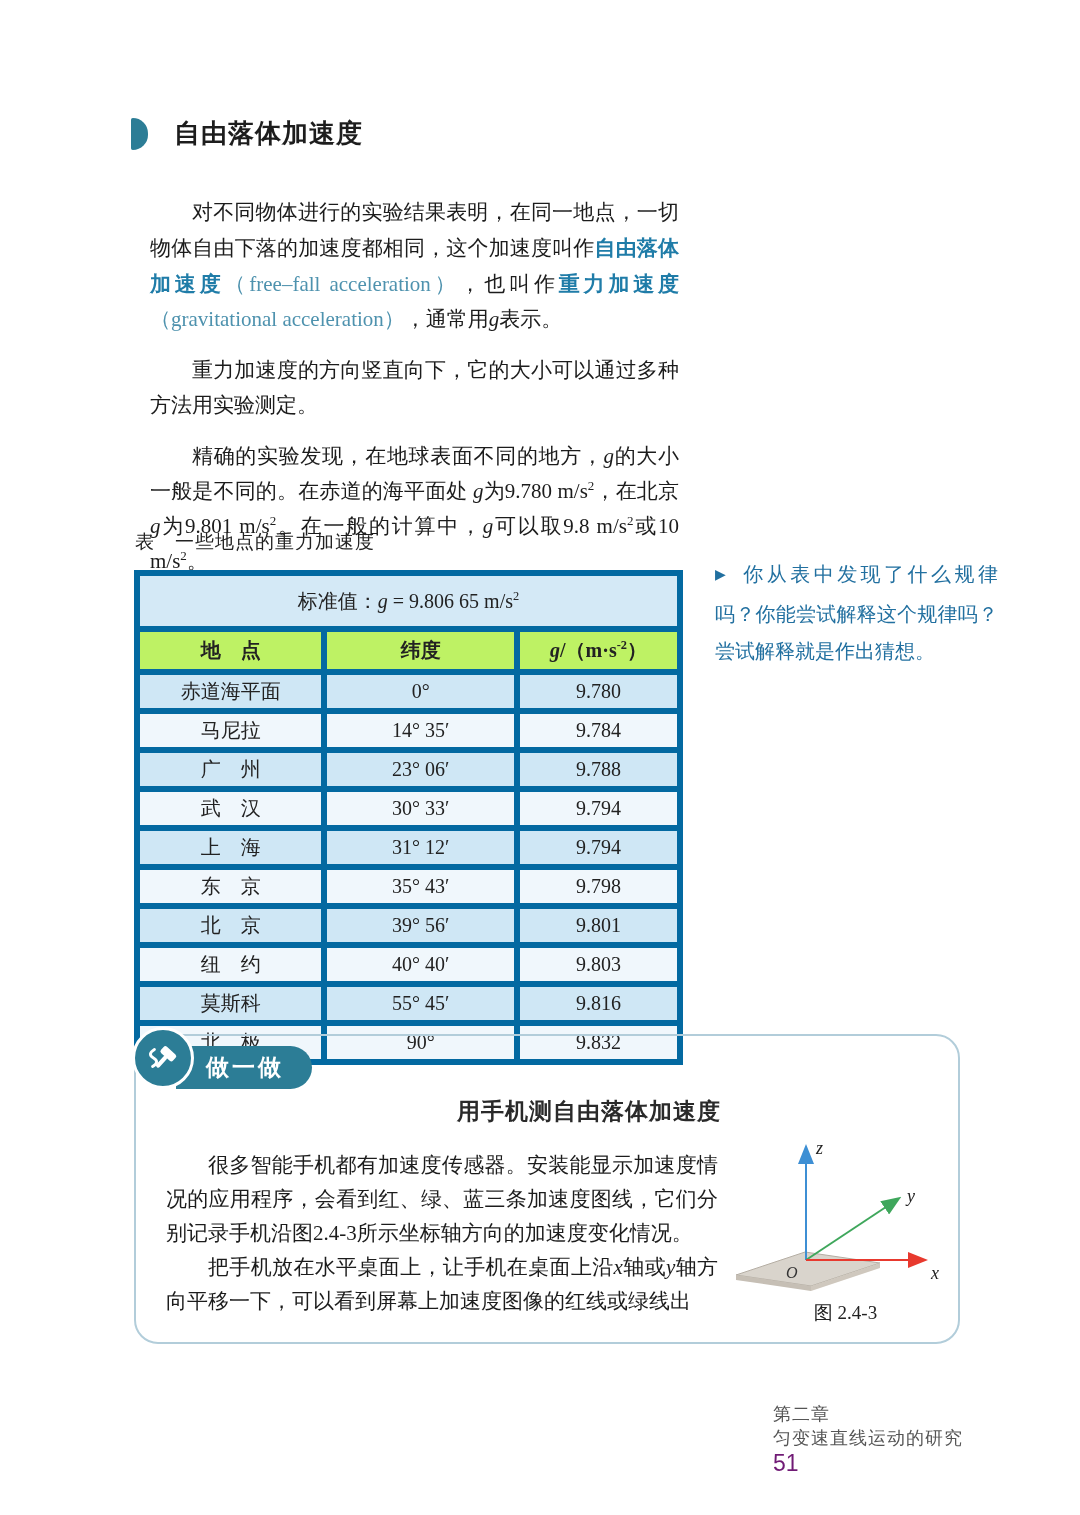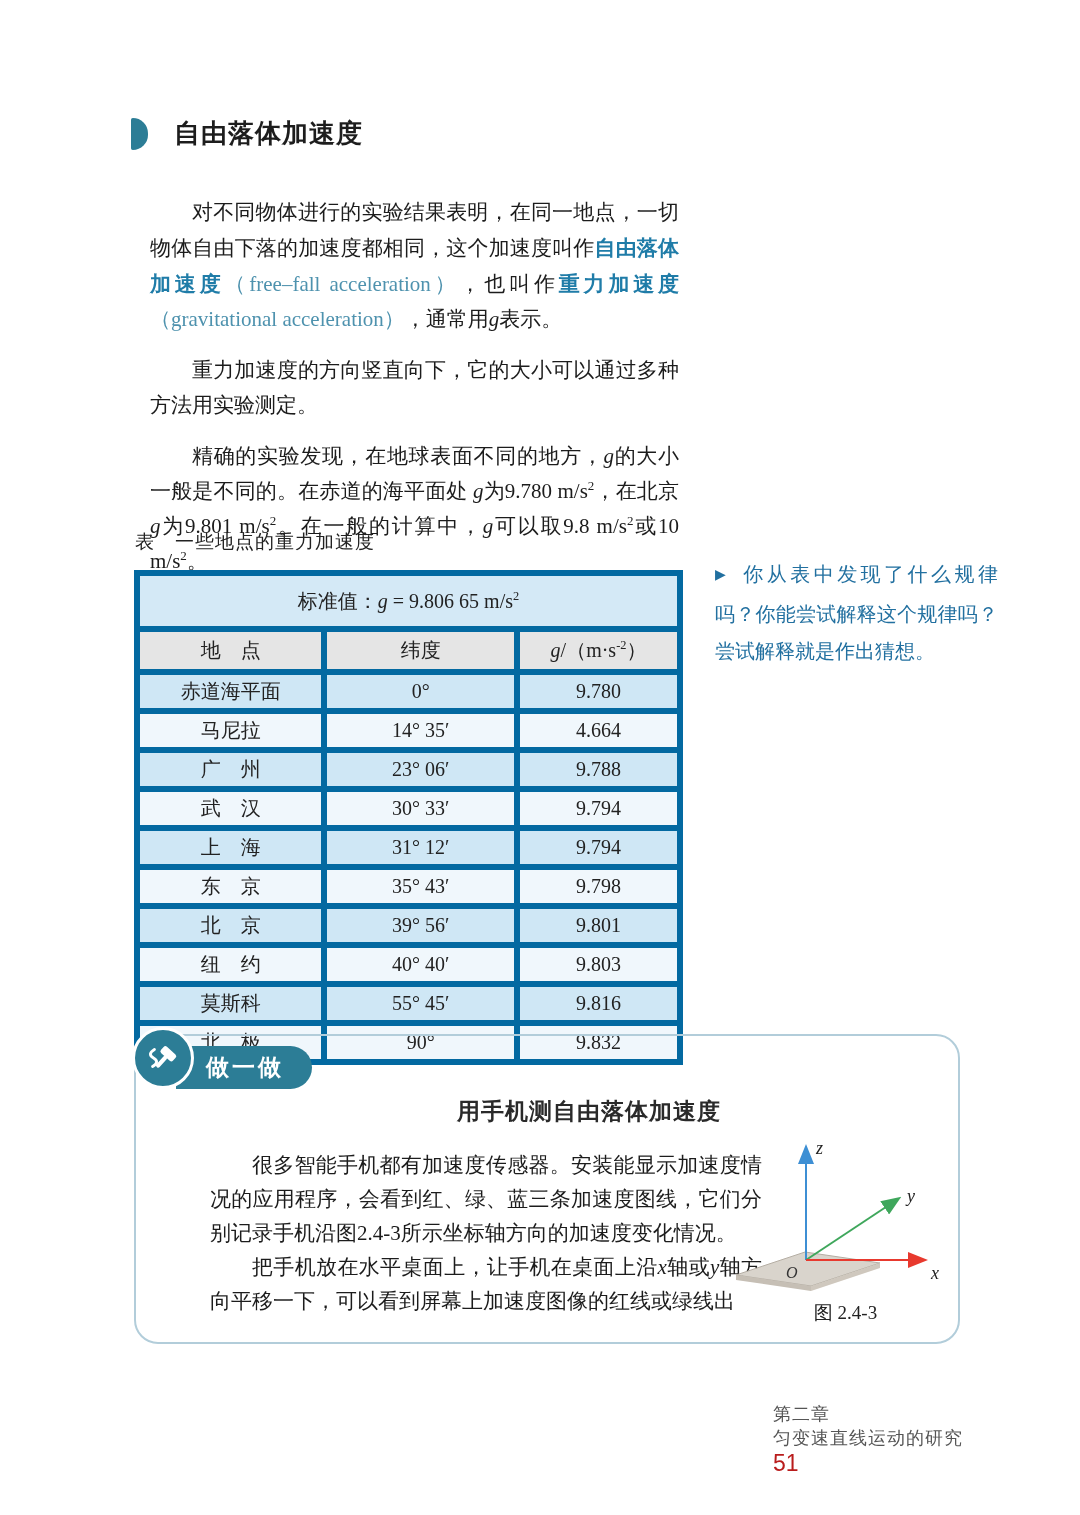--- a/index.html
+++ b/index.html
@@ -20,49 +20,49 @@
   .seg-term{font-family:"Liberation Sans","DejaVu Sans",sans-serif;font-weight:bold;color:#1f7ca8;}
   .seg-en{color:#4e92ae;}
   .seg-i{font-style:italic;}
   sup{font-size:0.62em;line-height:0;}
   
   .tbl-caption{position:absolute;left:131px;top:529px;font-size:19px;color:#222;letter-spacing:1px;}
   table.gtable{position:absolute;left:130px;top:570px;width:549px;border-collapse:collapse;table-layout:fixed;}
   table.gtable td,table.gtable th{border:6px solid #0369a1;text-align:center;
     font-weight:normal;font-size:20px;color:#222;padding:0;}
   tr.std-row td{height:50px;background:#d4e9f6;}
-  tr.hdr-row th{height:37px;background:#e5e5e5;}
+  tr.hdr-row th{height:37px;background:#bef264;font-weight:bold;}
   tr.row-odd td{height:33px;background:#cfe7f5;}
   tr.row-even td{height:33px;background:#f0f7fc;}
   
   .side-note{position:absolute;left:711px;top:556px;width:283px;
     font-size:20px;line-height:37.5px;color:#2270a0;text-align:justify;}
   .side-note .marker{font-size:14px;margin-right:14px;position:relative;top:-2px;}
   
   .do-box{position:absolute;left:130px;top:1034px;width:826px;height:310px;
     border:2px solid #b2cdda;border-radius:24px;box-sizing:border-box;}
   .do-badge{position:absolute;left:-4px;top:-9px;display:flex;align-items:flex-end;}
   .badge-circle{width:56px;height:56px;background:#2c7d96;border:3px solid #ffffff;
     border-radius:50%;position:relative;z-index:2;display:flex;align-items:center;justify-content:center;}
   .badge-pill{margin-left:-18px;margin-top:9px;height:43px;line-height:43px;background:#2c7d96;
     border-radius:0 22px 22px 0;padding:0 28px 0 30px;color:#ffffff;z-index:1;
     font-family:"Liberation Sans","DejaVu Sans",sans-serif;font-weight:bold;font-size:23px;letter-spacing:3px;}
   .do-title{position:absolute;left:30px;top:60px;width:555px;text-align:right;
     font-family:"Liberation Sans","DejaVu Sans",sans-serif;font-weight:bold;font-size:23px;color:#2a2a2a;letter-spacing:1px;}
   .do-text{position:absolute;left:30px;top:112px;width:552px;
-    font-size:21px;line-height:34px;text-align:justify;color:#1c1c1c;margin-left:44px;}
+    font-size:21px;line-height:34px;text-align:justify;color:#1c1c1c;}
   .do-text p{margin:0;text-indent:2em;}
   
   .figure{position:absolute;left:592px;top:96px;width:235px;}
   .fig-caption{width:235px;text-align:center;font-size:19px;color:#222;margin-top:2px;}
   
   .footer{position:absolute;right:117px;top:1402px;display:flex;align-items:baseline;color:#555;flex-direction:column;}
   .footer .chap{font-size:18px;letter-spacing:1px;}
   .footer .booktitle{font-size:18px;margin-left:16px;letter-spacing:1px;}
-  .footer .pagenum{font-size:23px;margin-left:20px;color:#b91c1c;
+  .footer .pagenum{font-size:23px;margin-left:20px;color:#701a75;
     font-family:"Liberation Sans","DejaVu Sans",sans-serif;}
 </style>
 </head>
 <body>
 
 <div class="page">
 
   <div class="section-head">
     <div class="head-marker"></div>
     <div class="head-title">自由落体加速度</div>
@@ -97,21 +97,21 @@
 
         <tr class="row-odd">
           <td>赤道海平面</td>
           <td>0°</td>
           <td>9.780</td>
         </tr>
 
         <tr class="row-even">
           <td>马尼拉</td>
           <td>14° 35′</td>
-          <td>4.664</td>
+          <td>9.784</td>
         </tr>
 
         <tr class="row-odd">
           <td>广　州</td>
           <td>23° 06′</td>
           <td>9.788</td>
         </tr>
 
         <tr class="row-even">
           <td>武　汉</td>

